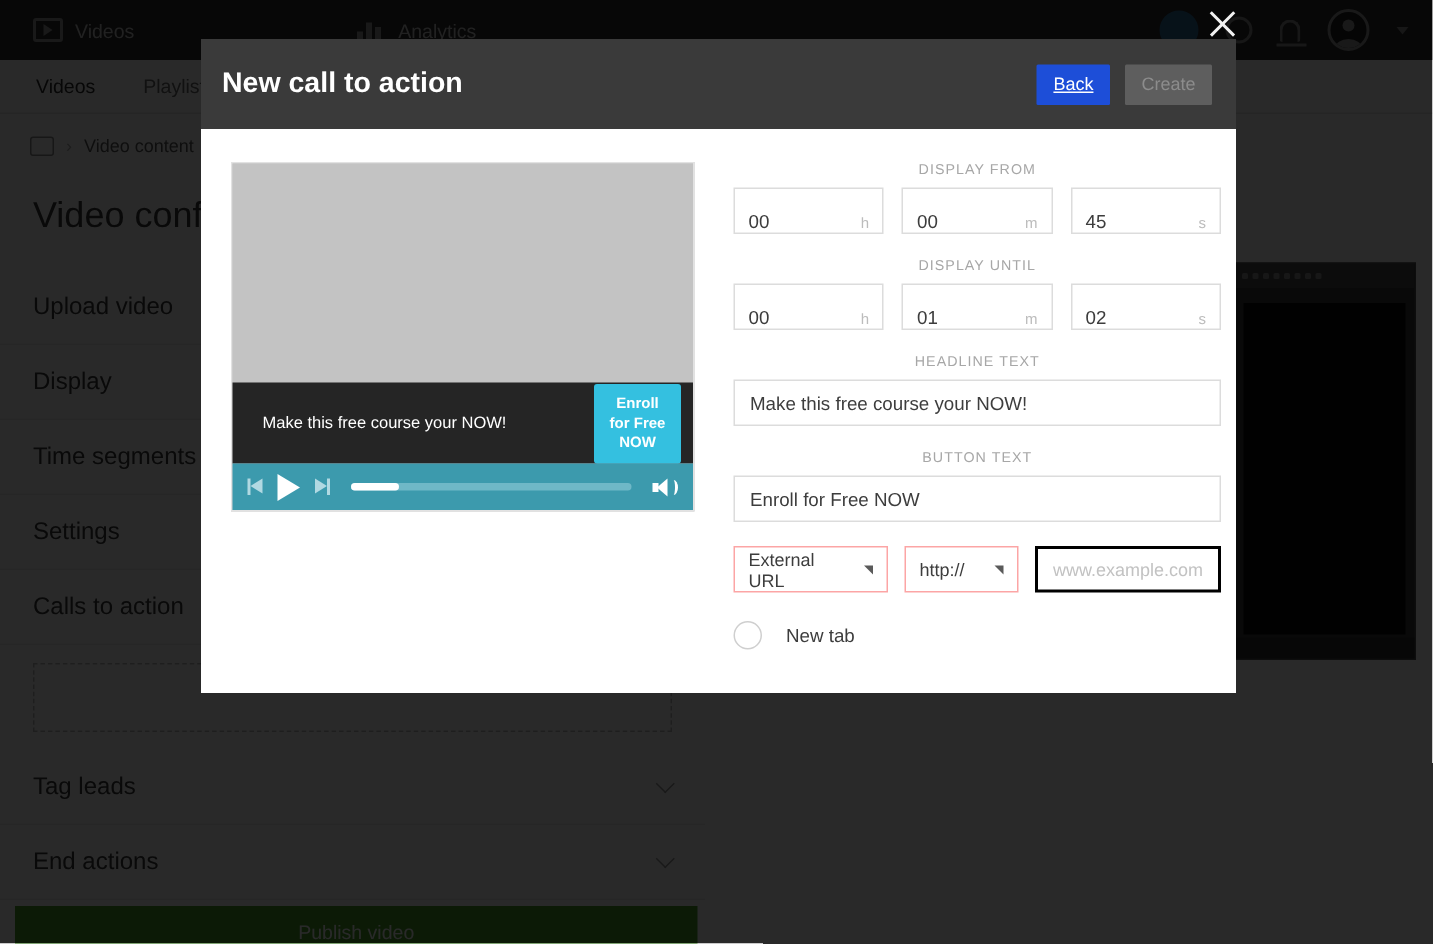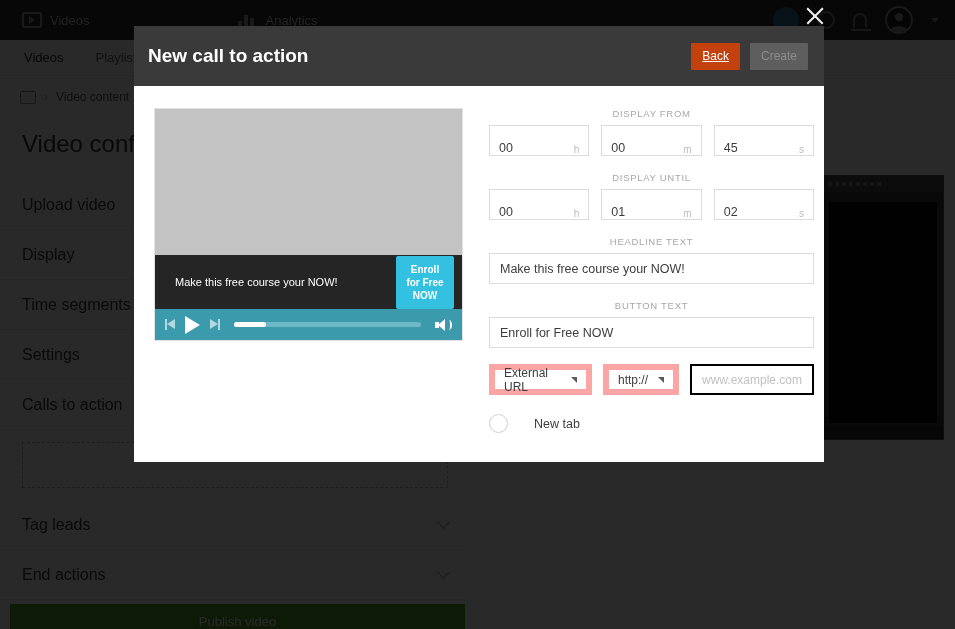--- a/index.html
+++ b/index.html
@@ -315,21 +315,21 @@
     border: none;
     height: 27px;
     min-width: 48px;
     padding: 0 11px;
     font-size: 12px;
     font-family: inherit;
     cursor: pointer;
     border-radius: 1px;
   }
   .hdr-btn.back {
-    background: #c2410c;
+    background: #1d4ed8;
     color: #ffffff;
     text-decoration: underline;
   }
   .hdr-btn.create {
     background: #5e5e5e;
     color: #8c8c8c;
     cursor: default;
   }
 
   .modal-body {
@@ -518,21 +518,21 @@
     background: #fff;
   }
 
   .url-row {
     display: flex;
     gap: 11px;
     align-items: center;
   }
   .select-box {
     height: 31px;
-    border: 6px solid #fca5a5;
+    border: 1px solid #fca5a5;
     display: flex;
     align-items: center;
     padding: 0 9px;
     background: #fff;
     font-size: 12px;
     color: #3d3d3d;
     cursor: pointer;
   }
   .select-box.wide { width: 103px; }
   .select-box.narrow { width: 76px; }
@@ -551,21 +551,21 @@
     align-items: center;
     padding: 0 10px;
     font-size: 12px;
     color: #c2c2c2;
     background: #fff;
   }
 
   .newtab-row {
     display: flex;
     align-items: center;
-    gap: 26px;
+    gap: 16px;
     margin-top: 19px;
   }
   .radio {
     width: 19px; height: 19px;
     border: 1.5px solid #cfcfcf;
     border-radius: 50%;
     background: #fff;
     cursor: pointer;
     flex: none;
   }

